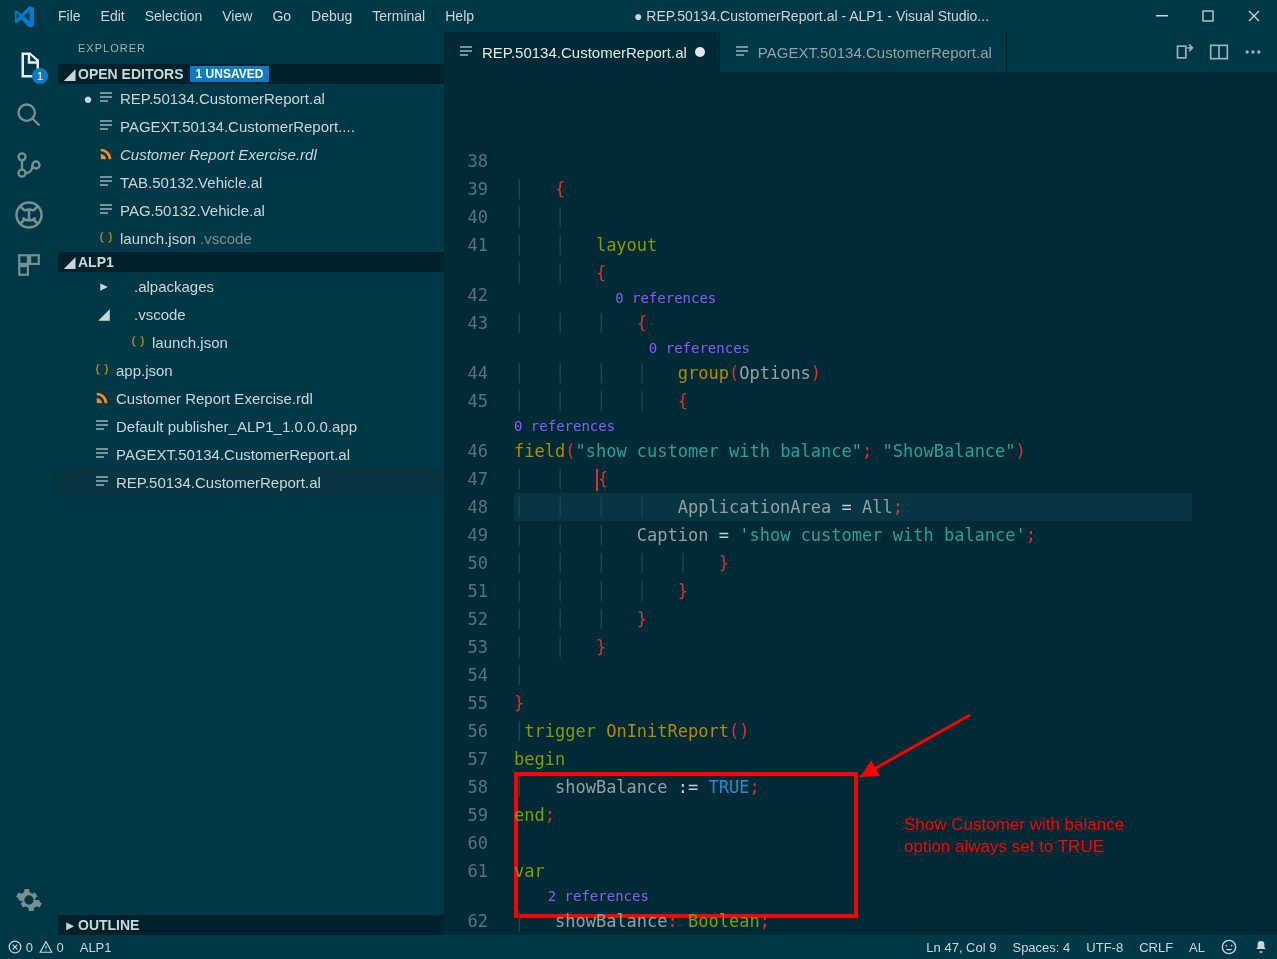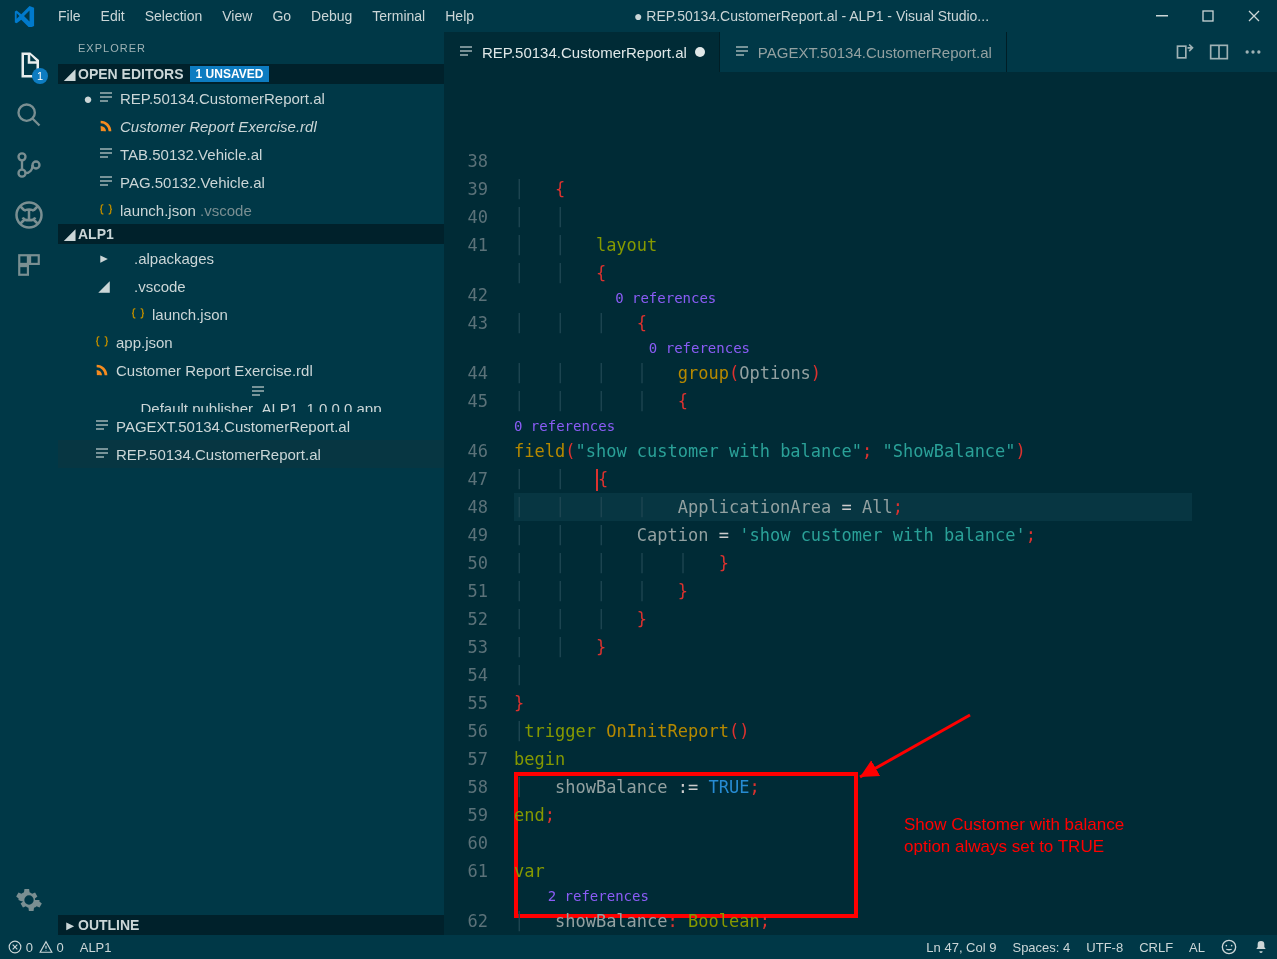--- a/index.html
+++ b/index.html
@@ -289,20 +289,29 @@
           <span class="icon">
             <svg width="16" height="16">
               <path d="M2 3h12M2 7h12M2 11h8" stroke="#9fb2b5" stroke-width="1.6"></path>
             </svg>
           </span>
           <span class="label ">REP.50134.CustomerReport.al</span>
         </div>
         <div class="tree-row">
           <span style="width:20px;"></span>
           <span class="icon">
+            <svg width="16" height="16">
+              <path d="M2 3h12M2 7h12M2 11h8" stroke="#9fb2b5" stroke-width="1.6"></path>
+            </svg>
+          </span>
+          <span class="label ">PAGEXT.50134.CustomerReport....</span>
+        </div>
+        <div class="tree-row">
+          <span style="width:20px;"></span>
+          <span class="icon">
             <svg width="16" height="16" viewBox="0 0 24 24">
               <path class="rss-icon" d="M4 4v4a12 12 0 0112 12h4A16 16 0 004 4zm0 8v4a4 4 0 014 4h4a8 8 0 00-8-8zm2 8a2 2 0 100-4 2 2 0 000 4z"></path>
             </svg>
           </span>
           <span class="label italic">Customer Report Exercise.rdl</span>
         </div>
         <div class="tree-row">
           <span style="width:20px;"></span>
           <span class="icon">
             <svg width="16" height="16">
@@ -366,21 +375,21 @@
         </div>
         <div class="tree-row" style="padding-left: 20px;">
           <span class="chev"></span>
           <span class="icon">
             <svg width="16" height="16" viewBox="0 0 24 24">
               <path class="rss-icon" d="M4 4v4a12 12 0 0112 12h4A16 16 0 004 4zm0 8v4a4 4 0 014 4h4a8 8 0 00-8-8zm2 8a2 2 0 100-4 2 2 0 000 4z"></path>
             </svg>
           </span>
           <span class="label">Customer Report Exercise.rdl</span>
         </div>
-        <div class="tree-row" style="padding-left: 20px; flex-direction: column;">
+        <div class="tree-row" style="padding-left: 20px;">
           <span class="chev"></span>
           <span class="icon">
             <svg width="16" height="16">
               <path d="M2 3h12M2 7h12M2 11h8" stroke="#9fb2b5" stroke-width="1.6"></path>
             </svg>
           </span>
           <span class="label">Default publisher_ALP1_1.0.0.0.app</span>
         </div>
         <div class="tree-row" style="padding-left: 20px;">
           <span class="chev"></span>

